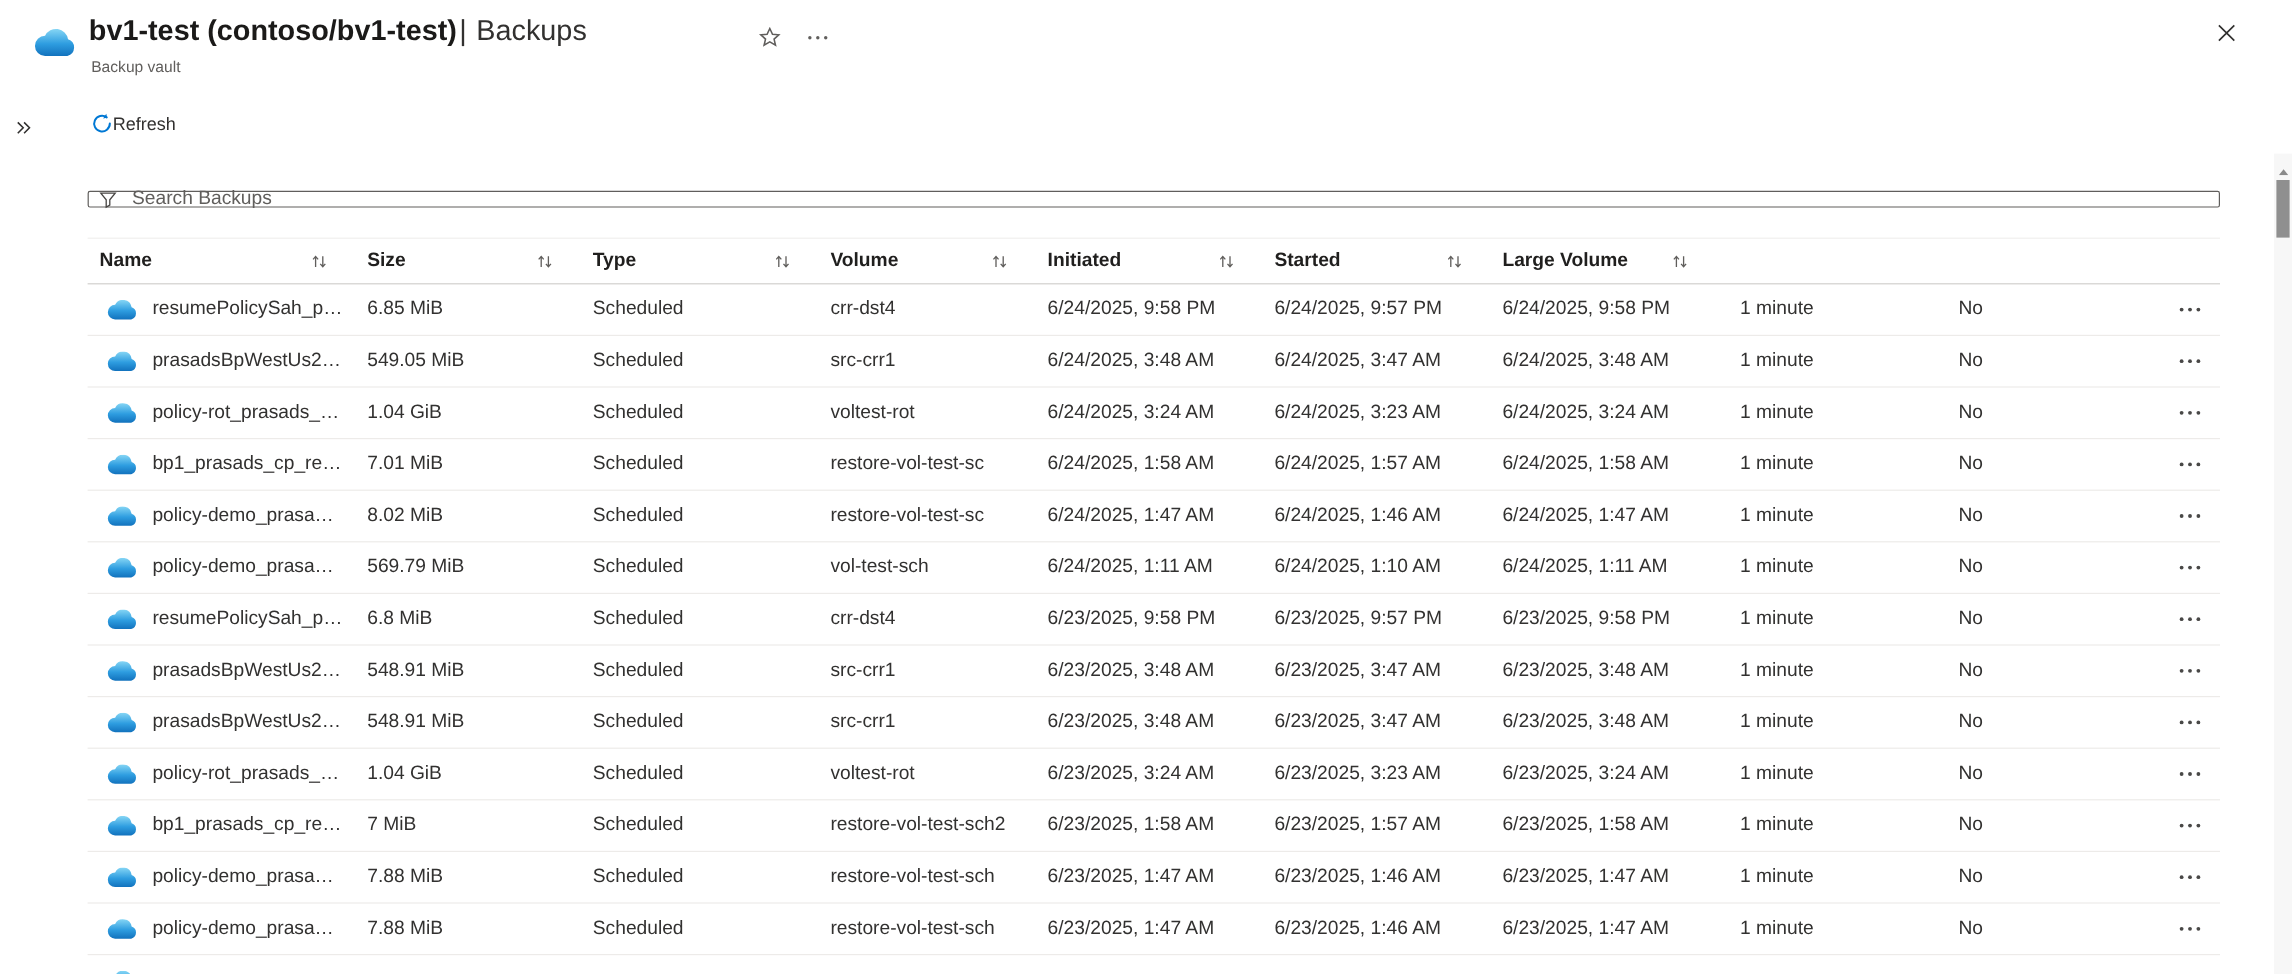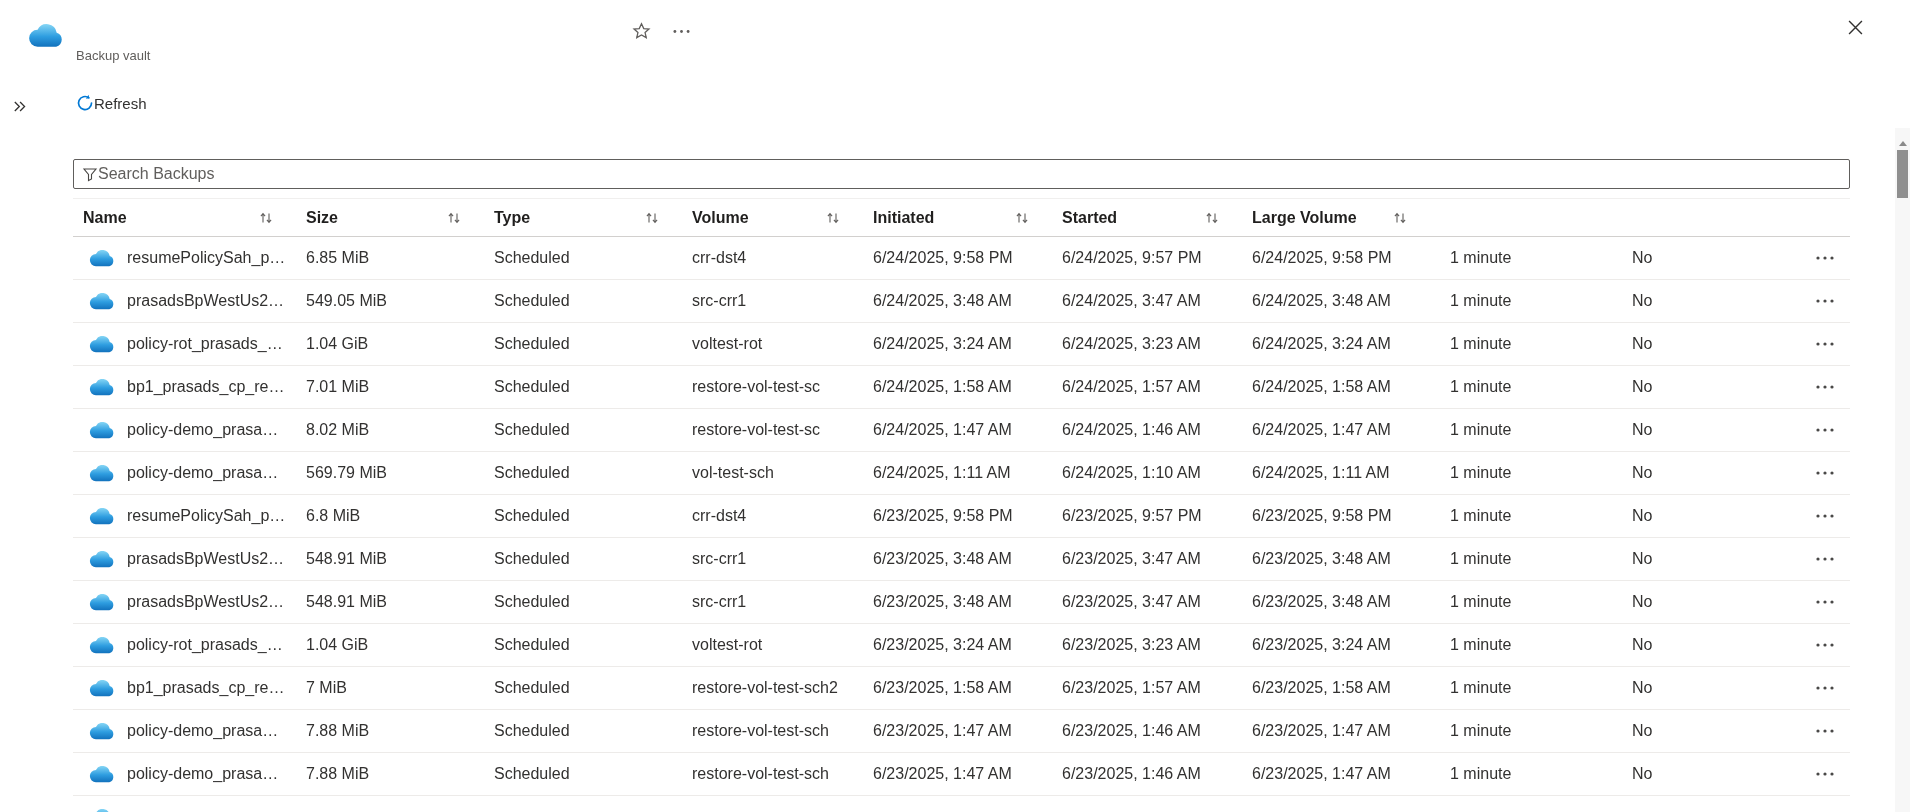--- a/index.html
+++ b/index.html
@@ -19,23 +19,23 @@
   .fav { left:626px; }
   .more { left:666px; }
   .close { left:1840px; top:12px; }
 
   
   .collapse-btn { position:absolute; left:10px; top:97px; background:none; border:none; padding:2px; cursor:pointer; }
   .refresh-btn { position:absolute; left:76px; top:94px; display:flex; align-items:center; gap:0;
     background:none; border:none; cursor:pointer; font-family:inherit; font-size:15px; color:#323130; }
 
   
-  .searchbox { position:absolute; left:73px; top:159px; width:1777px; height:30px;
+  .searchbox { position:absolute; left:73px; top:159px; width:1777px; height:14px;
     border:1px solid #605e5c; border-radius:2px; background:#fff;
-    display:flex; align-items:center; gap:0; padding:0 8px; }
+    display:flex; align-items:center; gap:12px; padding:0 8px; }
   .searchbox input { flex:1; border:none; outline:none; background:transparent;
     font-family:inherit; font-size:16px; color:#323130; }
   .searchbox input::placeholder { color:#605e5c; opacity:1; }
 
   
   .table { position:absolute; left:73px; top:198px; width:1777px; }
   .grid { display:grid; grid-template-columns:233px 188px 198px 181px 189px 190px 188px 192px 184px 34px;
     align-items:center; }
   .thead { height:39px; border-top:1px solid #f0efee; border-bottom:1px solid #d2d0ce; }
   .th { display:flex; align-items:center; justify-content:space-between; height:100%;
@@ -68,20 +68,23 @@
   </defs>
 </svg>
 
 <div class="page">
 
   <span class="blade-icon">
     <svg width="36" height="24" viewBox="0 0 32 21">
         <path fill="url(#cloudGrad)" d="M 8.5 20 A 7.5 7.5 0 0 1 8.5 5 A 9 9 0 0 1 25.5 7.5 A 6.5 6.5 0 0 1 25 20 Z"></path>
       </svg>
   </span>
+  <div class="title-line">
+    <span class="title-primary">bv1-test (contoso/bv1-test)</span><span class="title-sep">|</span><span class="title-page">Backups</span>
+  </div>
   <div class="subtitle">Backup vault</div>
 
   <button class="hdr-btn fav" title="">
     <svg width="19" height="19" viewBox="0 0 16 16">
         <path d="M8 1.5l1.9 4 4.4.4-3.3 3 1 4.3L8 10.9 4 13.2l1-4.3-3.3-3 4.4-.4z" fill="none" stroke="#605e5c" stroke-width="1.1"></path>
       </svg>
   </button>
   <button class="hdr-btn more">
     <svg width="17" height="5" viewBox="0 0 18 4">
         <g fill="#605e5c">

